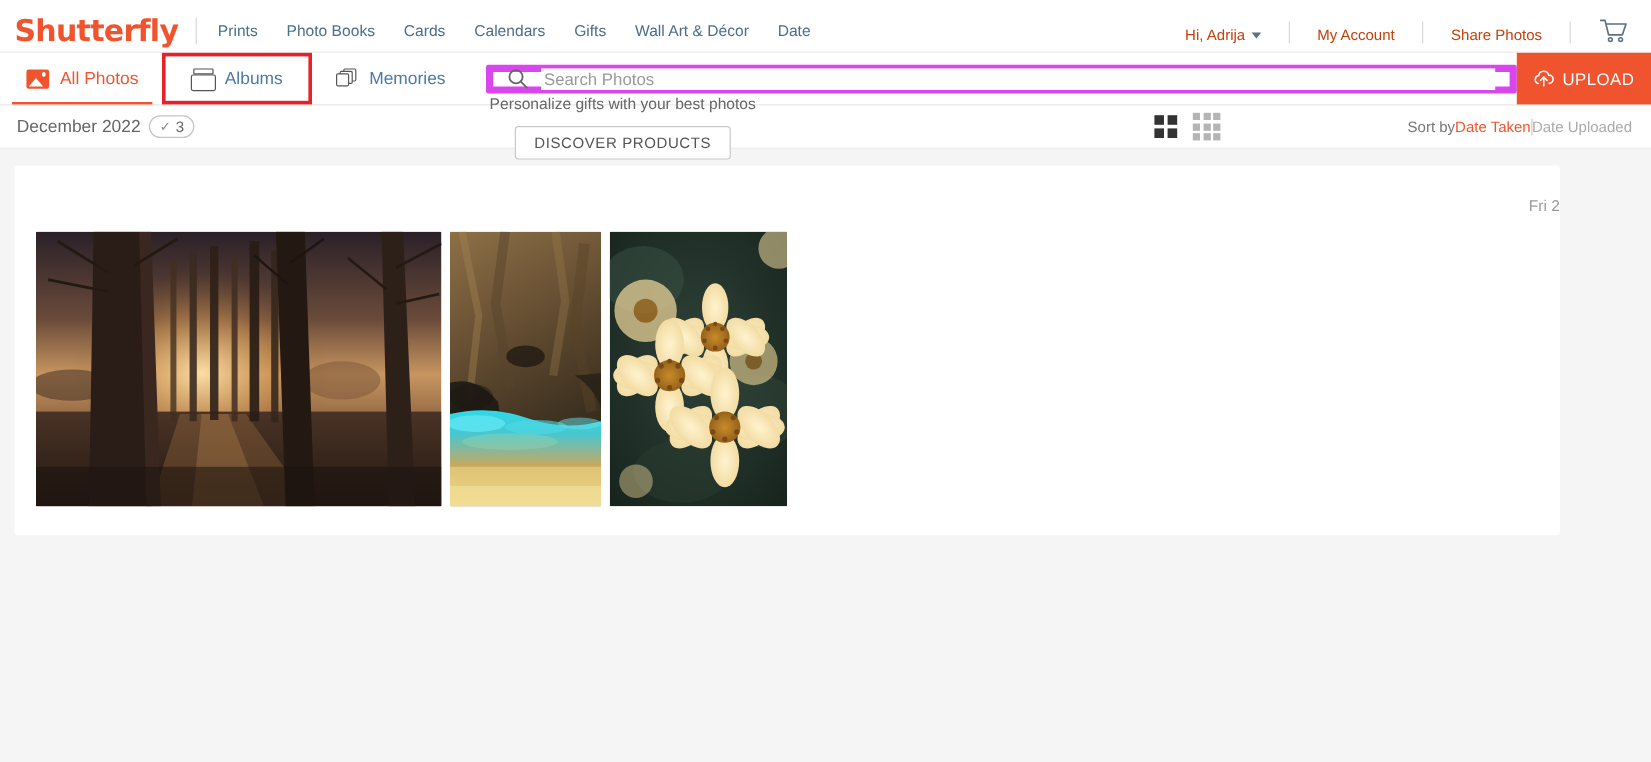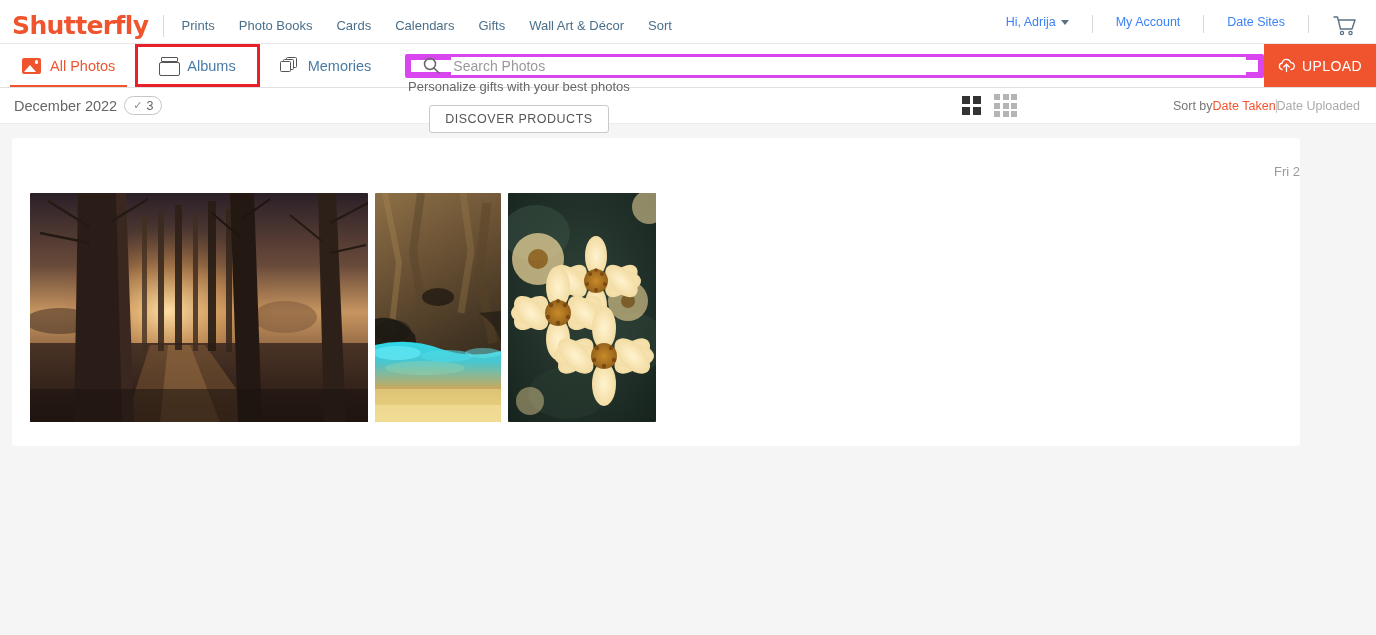--- a/index.html
+++ b/index.html
@@ -37,24 +37,24 @@
   .mainnav { display: flex; align-items: center; gap: 24px; }
   .mainnav a {
     font-size: 13px;
     color: #4a6f8a;
     text-decoration: none;
     white-space: nowrap;
   }
   .topbar-right {
     margin-left: auto;
     display: flex;
-    align-items: flex-start;
+    align-items: flex-end;
     gap: 12px;
     font-size: 12.5px;
-    color: #3b82f6;
+    color: #c2410c;
   }
   .topbar-right .item {
     padding: 0 11px;
     white-space: nowrap;
     display: flex;
     align-items: center;
     gap: 5px;
   }
   .vdiv { width: 1px; height: 18px; background: #d8d8d8; }
   .caret {
@@ -305,31 +305,31 @@
 <div class="topbar">
   <div class="logo">Shutterfly</div>
   <div class="logo-divider"></div>
   <nav class="mainnav">
     <a>Prints</a>
     <a>Photo Books</a>
     <a>Cards</a>
     <a>Calendars</a>
     <a>Gifts</a>
     <a>Wall Art &amp; Décor</a>
-    <a>Sort</a>
+    <a>Date</a>
   </nav>
   <div class="topbar-right">
     <div class="item">
       <span>Hi, Adrija</span>
       <span class="caret"></span>
     </div>
     <div class="vdiv"></div>
     <div class="item">My Account</div>
     <div class="vdiv"></div>
-    <div class="item">Date Sites</div>
+    <div class="item">Share Photos</div>
     <div class="vdiv"></div>
     <div class="cart">
       <svg width="23" height="21" viewBox="0 0 23 21">
         <path d="M1 2 L4.5 2 L7.5 14 L19 14 L22 5 L5.5 5" fill="none" stroke="#5a7285" stroke-width="1.4" stroke-linejoin="round" stroke-linecap="round"></path>
         <circle cx="9" cy="18" r="1.6" fill="none" stroke="#5a7285" stroke-width="1.3"></circle>
         <circle cx="17.5" cy="18" r="1.6" fill="none" stroke="#5a7285" stroke-width="1.3"></circle>
       </svg>
     </div>
   </div>
 </div>

